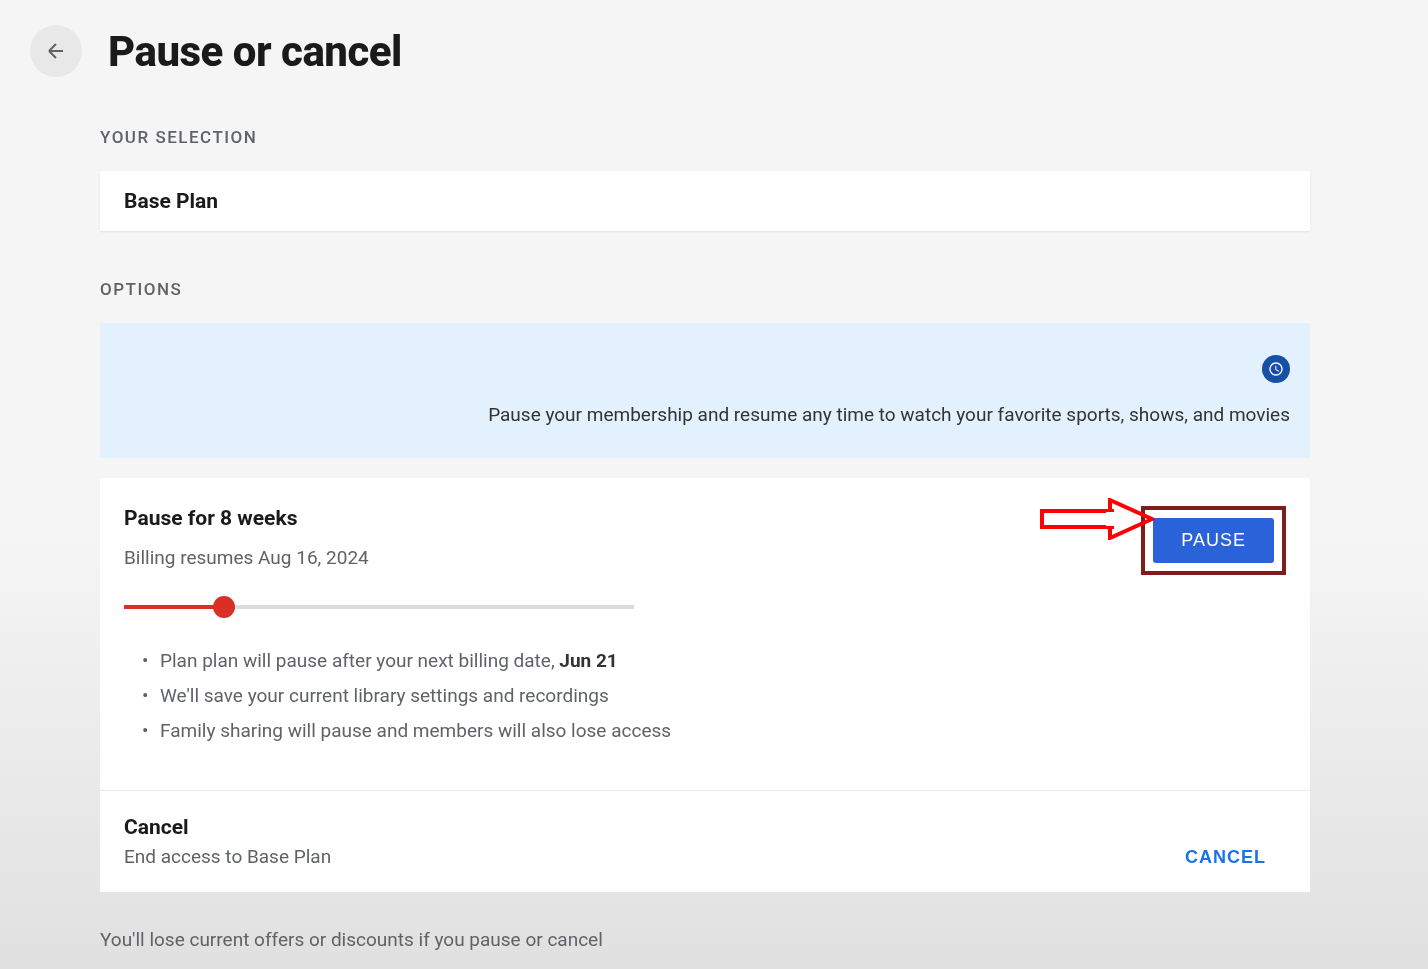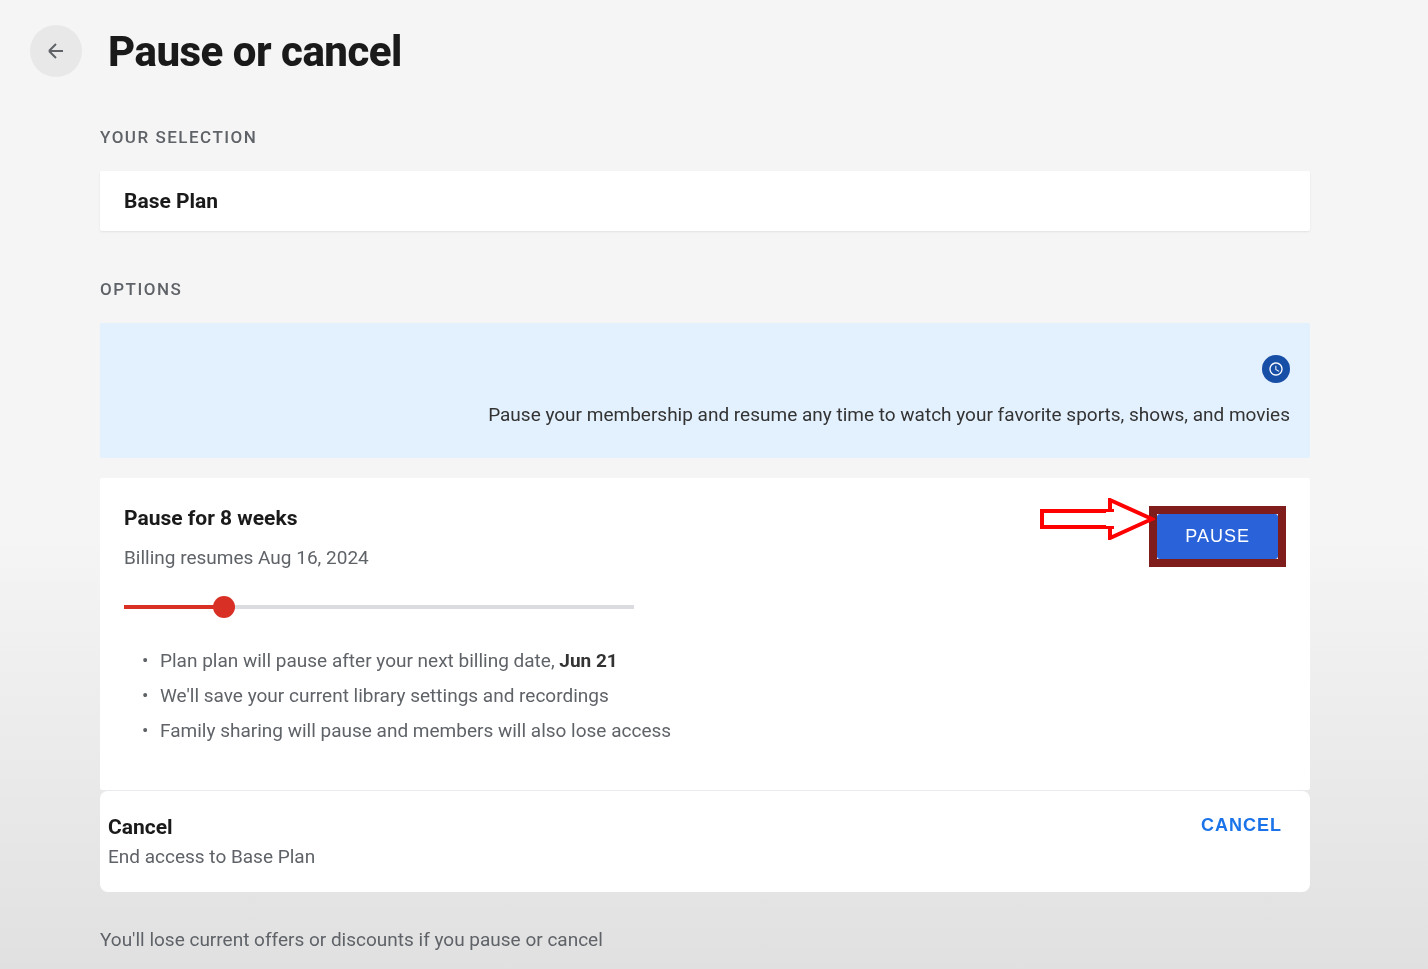--- a/index.html
+++ b/index.html
@@ -108,22 +108,22 @@
       color: #1a1a1a;
       margin-bottom: 16px;
     }
     .pause-subtitle {
       font-size: 19px;
       color: #5f6368;
       margin-bottom: 36px;
     }
     .pause-button-wrapper {
       position: relative;
-      border: 8px solid #7f1d1d;
-      padding: 0;
+      border: 4px solid #7f1d1d;
+      padding: 8px;
     }
     .pause-button {
       background: #2962d9;
       color: white;
       border: none;
       padding: 12px 28px;
       font-size: 18px;
       font-weight: 500;
       letter-spacing: 1px;
       cursor: pointer;
@@ -176,26 +176,26 @@
       left: 0;
       color: #5f6368;
     }
     .bullet-list li b {
       color: #333;
       font-weight: 700;
       text-align: right;
     }
     .cancel-card {
       background: white;
-      padding: 24px 8px;
+      padding: 24px 24px;
       display: flex;
       justify-content: space-between;
-      align-items: flex-start;
+      align-items: flex-end;
       border-top: 1px solid #e8eaed;
-      border-radius: 8px;
+      border-radius: 0;
     }
     .cancel-title {
       font-size: 21px;
       font-weight: 700;
       color: #1a1a1a;
       margin-bottom: 6px;
     }
     .cancel-subtitle {
       font-size: 19px;
       color: #5f6368;

